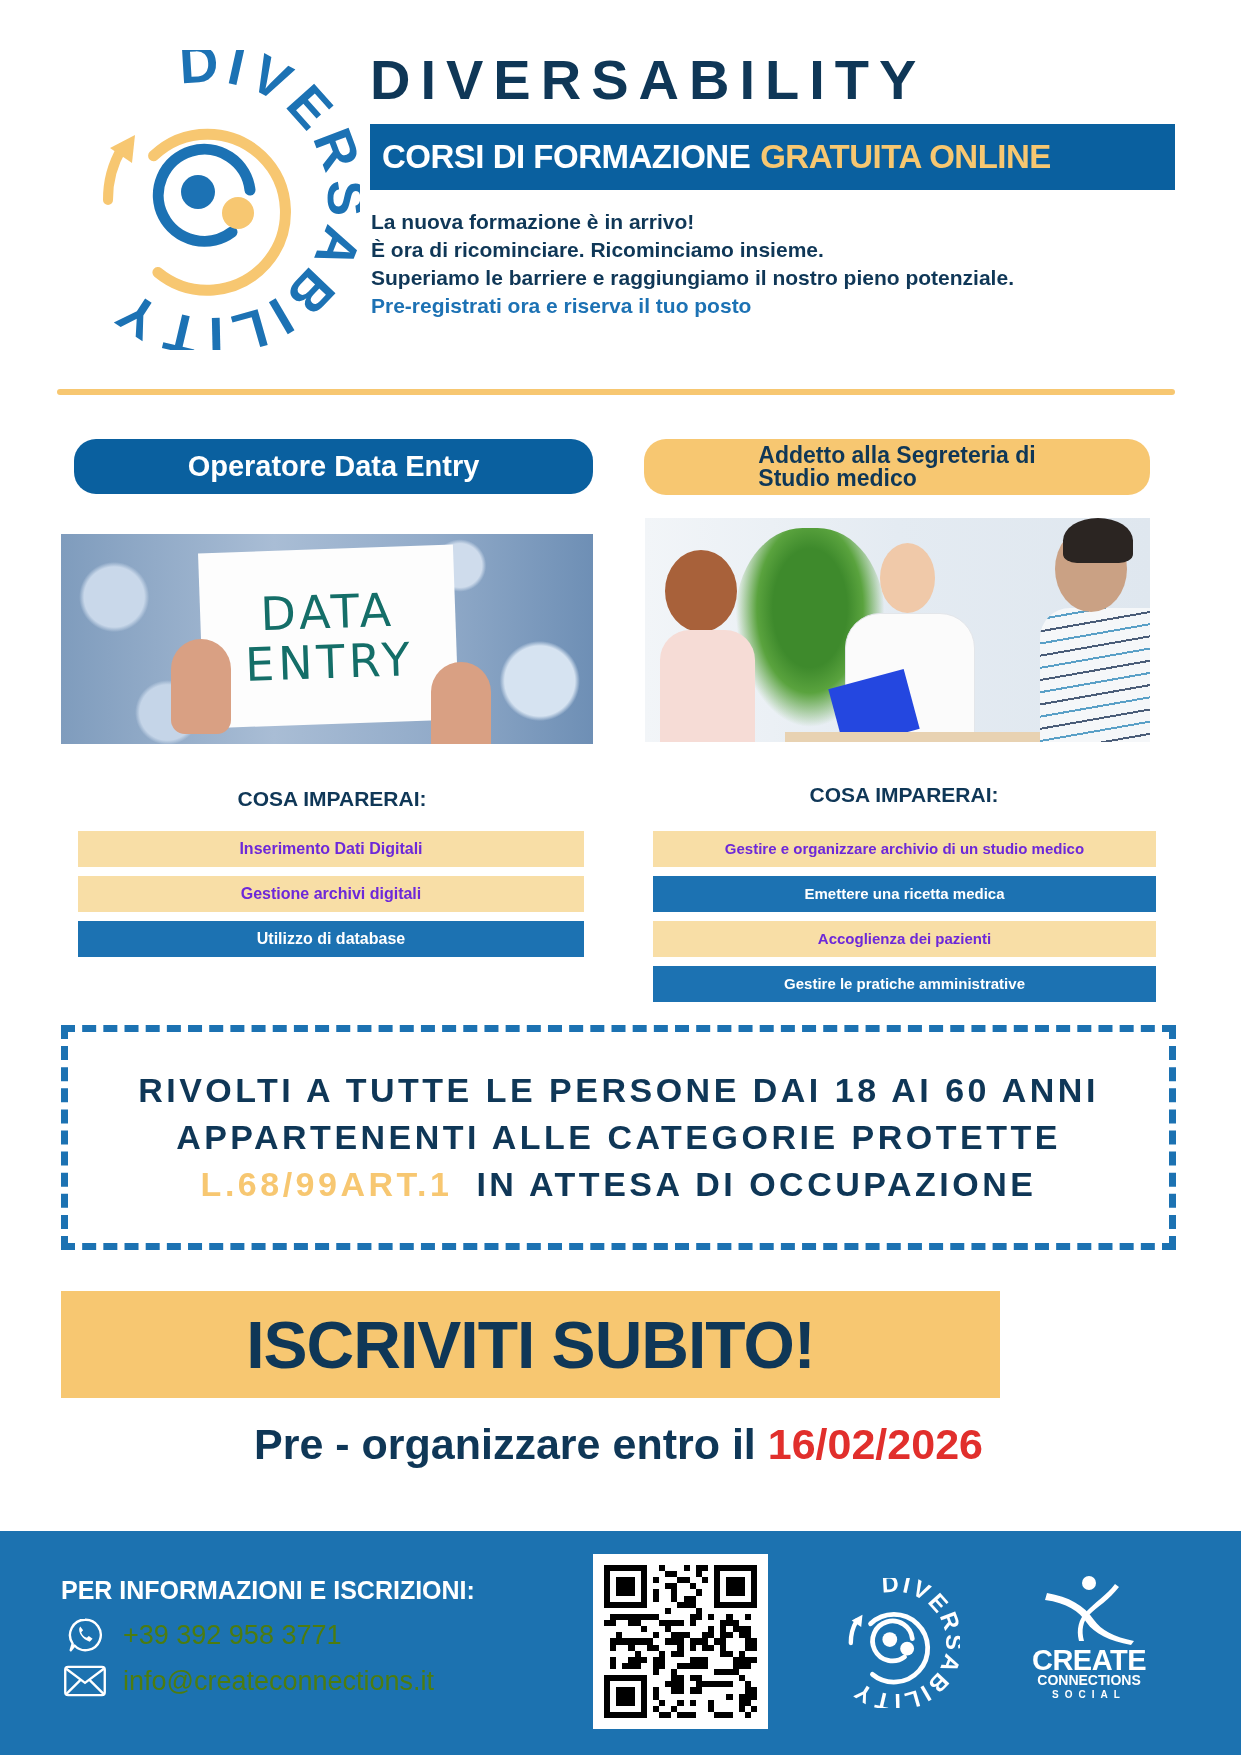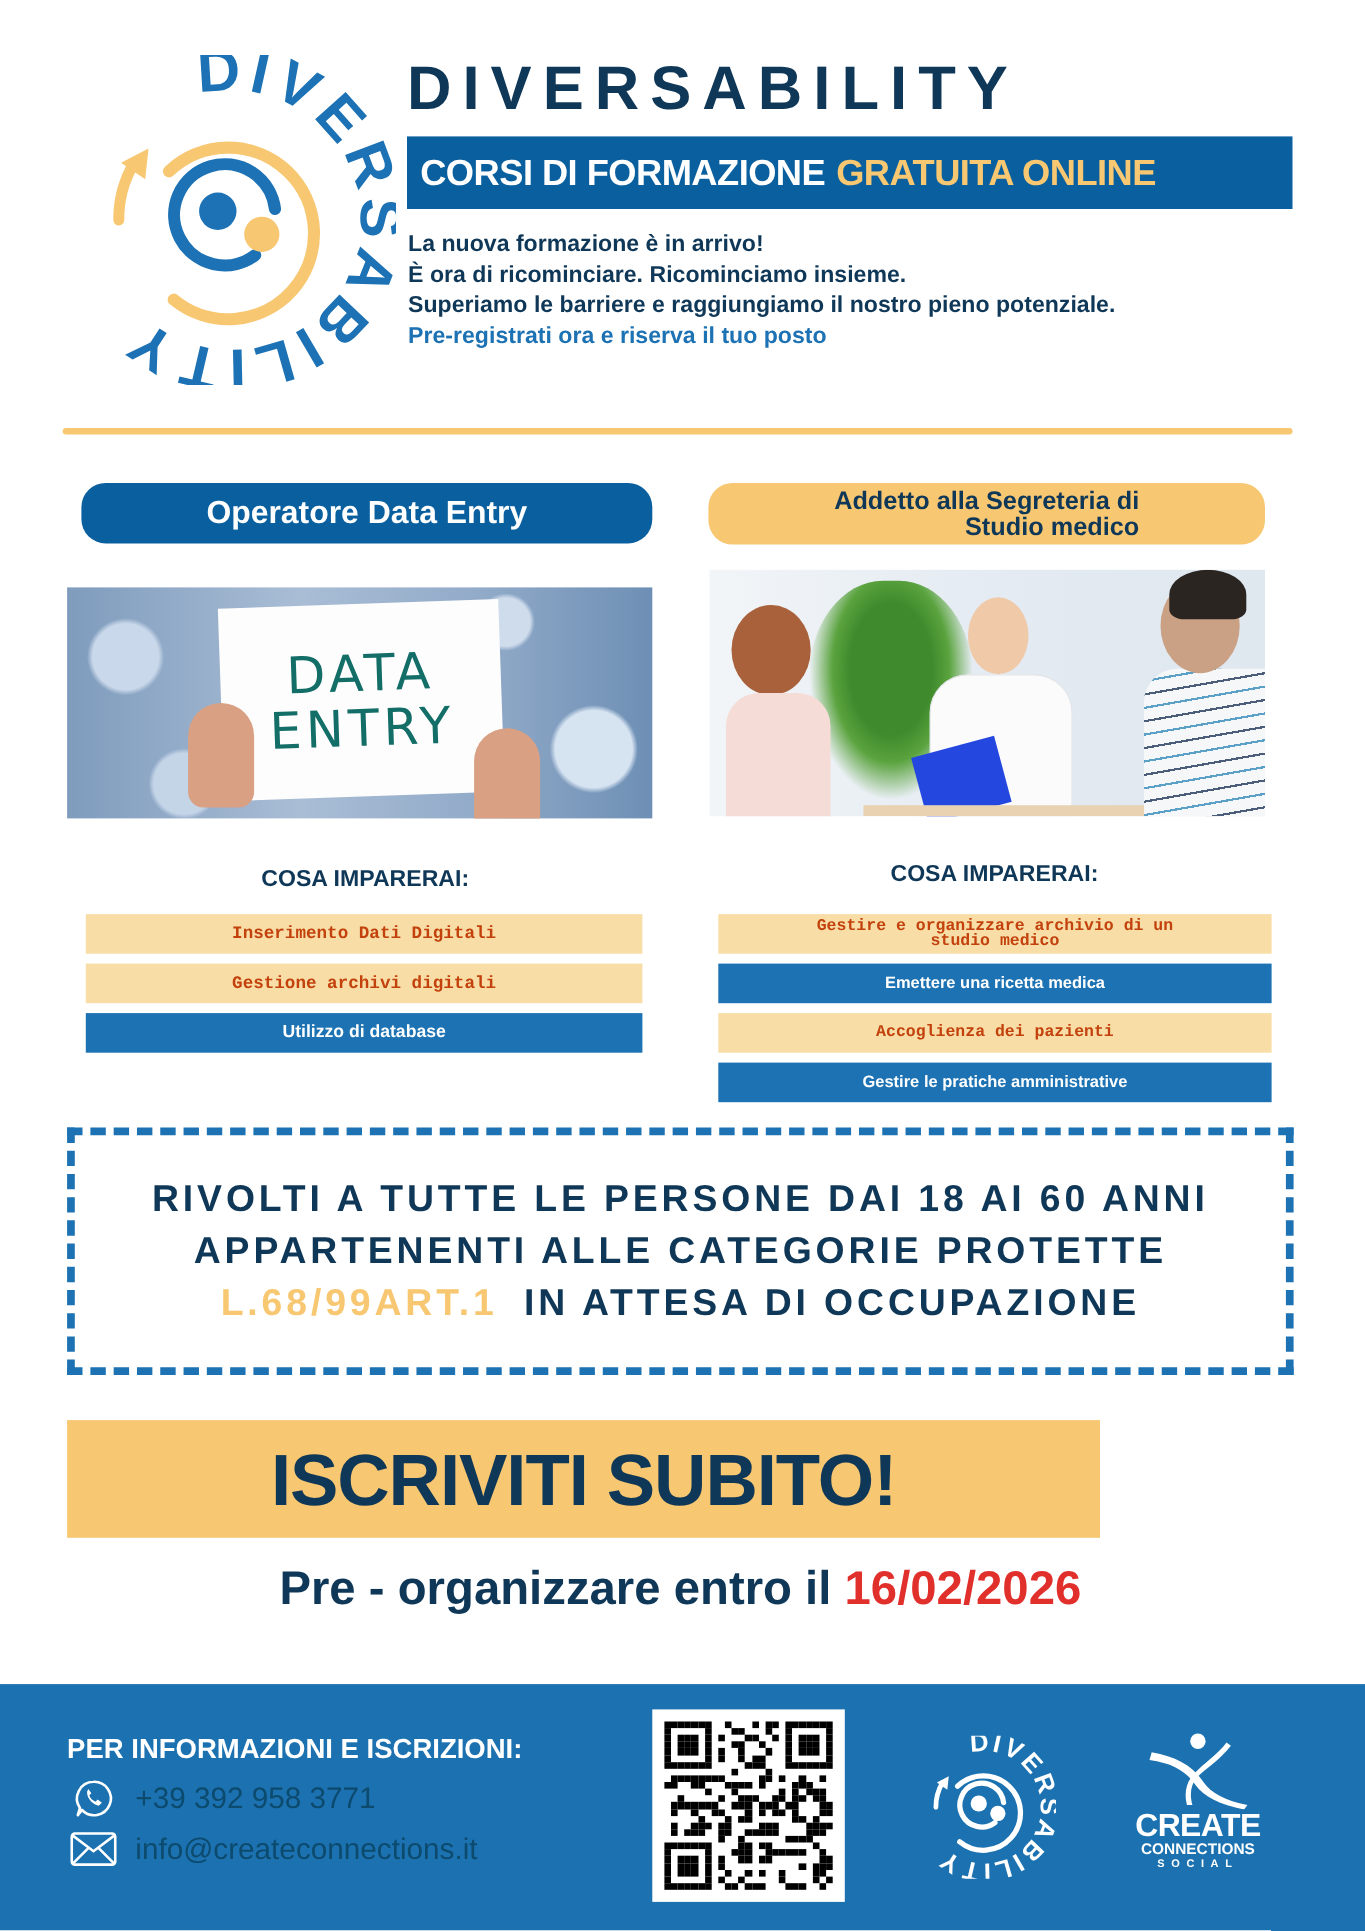--- a/index.html
+++ b/index.html
@@ -16,21 +16,21 @@
     .subtitle-gold { color: #f7c771; margin-left: 10px; }
 
     .intro { left: 371px; top: 208px; width: 820px; font-size: 21px; font-weight: 700; line-height: 28px; }
     .intro .dark { color: #0f3757; display: block; }
     .intro .blue { color: #1d72b4; display: block; }
     .intro .red { color: #e12f2c; }
 
     .gold-rule { left: 57px; top: 389px; width: 1118px; height: 6px; background: #f7c771; border-radius: 3px; }
 
     
-    .course-head { display: flex; align-items: center; justify-content: center; text-align: right; font-weight: 700; border-radius: 22px; }
+    .course-head { display: flex; align-items: center; justify-content: center; text-align: left; font-weight: 700; border-radius: 22px; }
     .course-head-left { left: 74px; top: 439px; width: 519px; height: 55px; background: #0a609f; color: #fff; font-size: 29px; }
     .course-head-right { left: 644px; top: 439px; width: 506px; height: 56px; background: #f7c771; color: #0f3757; font-size: 23px; line-height: 23px; }
 
     
     .photo { overflow: hidden; }
     .photo-left { left: 61px; top: 534px; width: 532px; height: 210px;
       background: radial-gradient(circle at 10% 30%, #c9d8ea 0 6%, transparent 7%),
                   radial-gradient(circle at 90% 70%, #d6e3f1 0 7%, transparent 8%),
                   radial-gradient(circle at 75% 15%, #cfdcec 0 5%, transparent 6%),
                   radial-gradient(circle at 20% 85%, #c5d5e8 0 6%, transparent 7%),
@@ -61,40 +61,40 @@
     
     .learn-title { font-size: 21px; font-weight: 700; color: #0f3757; text-align: center; }
     .learn-title-left { left: 78px; top: 787px; width: 508px; }
     .learn-title-right { left: 654px; top: 783px; width: 500px; }
 
     .learn-list { display: flex; flex-direction: column; }
     .learn-list-left { left: 78px; top: 831px; width: 506px; }
     .learn-list-right { left: 653px; top: 831px; width: 503px; }
     .learn-item { height: 36px; display: flex; align-items: center; justify-content: center; text-align: center;
       font-size: 16px; font-weight: 700; margin-bottom: 9px; line-height: 14px; padding: 0 60px; }
-    .learn-item.gold { background: #f8dea6; color: #c2410c; font-family: Liberation Mono, monospace; }
+    .learn-item.gold { background: #f8dea6; color: #6d28d9; }
     .learn-item.blue { background: #1c72b2; color: #ffffff; }
     .learn-list-right .learn-item { font-size: 15px; }
 
     
     .elig-box { left: 61px; top: 1025px; width: 1115px; height: 225px;
       border: 7px dashed #1c72b2; display: flex; flex-direction: column; align-items: center; justify-content: center; }
     .elig-line { font-size: 34px; font-weight: 700; letter-spacing: 3.5px; color: #0f3757; line-height: 47px; white-space: nowrap; }
     .elig-gold { color: #f7c771; margin-right: 24px; }
 
     
     .cta { left: 61px; top: 1291px; width: 939px; height: 107px; background: #f7c771;
       display: flex; align-items: center; justify-content: center; font-size: 66px; font-weight: 700; color: #0f3757; letter-spacing: -1px; }
     .deadline { left: 61px; top: 1420px; width: 1115px; text-align: center; font-size: 43px; font-weight: 700; color: #0f3757; }
     .deadline .red { color: #e12f2c; }
 
     
     .footer { left: 0; top: 1531px; width: 1241px; height: 224px; background: #1c72b0; }
     .contact-title { left: 61px; top: 1576px; font-size: 25px; font-weight: 700; color: #fff; }
-    .contact-row { display: flex; align-items: center; color: #0c4a6e; font-size: 27px; }
+    .contact-row { display: flex; align-items: center; color: #4d7c0f; font-size: 27px; }
     .contact-phone { left: 62px; top: 1616px; }
     .contact-email { left: 62px; top: 1662px; }
     .contact-row .icon { width: 45px; height: 38px; margin-right: 16px; display: flex; align-items: center; justify-content: center; }
 
     .qr { left: 593px; top: 1554px; width: 175px; height: 175px; background: #fff; padding: 11px; }
     .qr-grid { width: 153px; height: 153px; display: grid; grid-template-columns: repeat(25, 1fr); grid-template-rows: repeat(25, 1fr); }
     .qr-grid i { display: block; }
     .qr-grid i.on { background: #000; }
 
     .logo-white { left: 830px; top: 1578px; width: 130px; height: 130px; }

